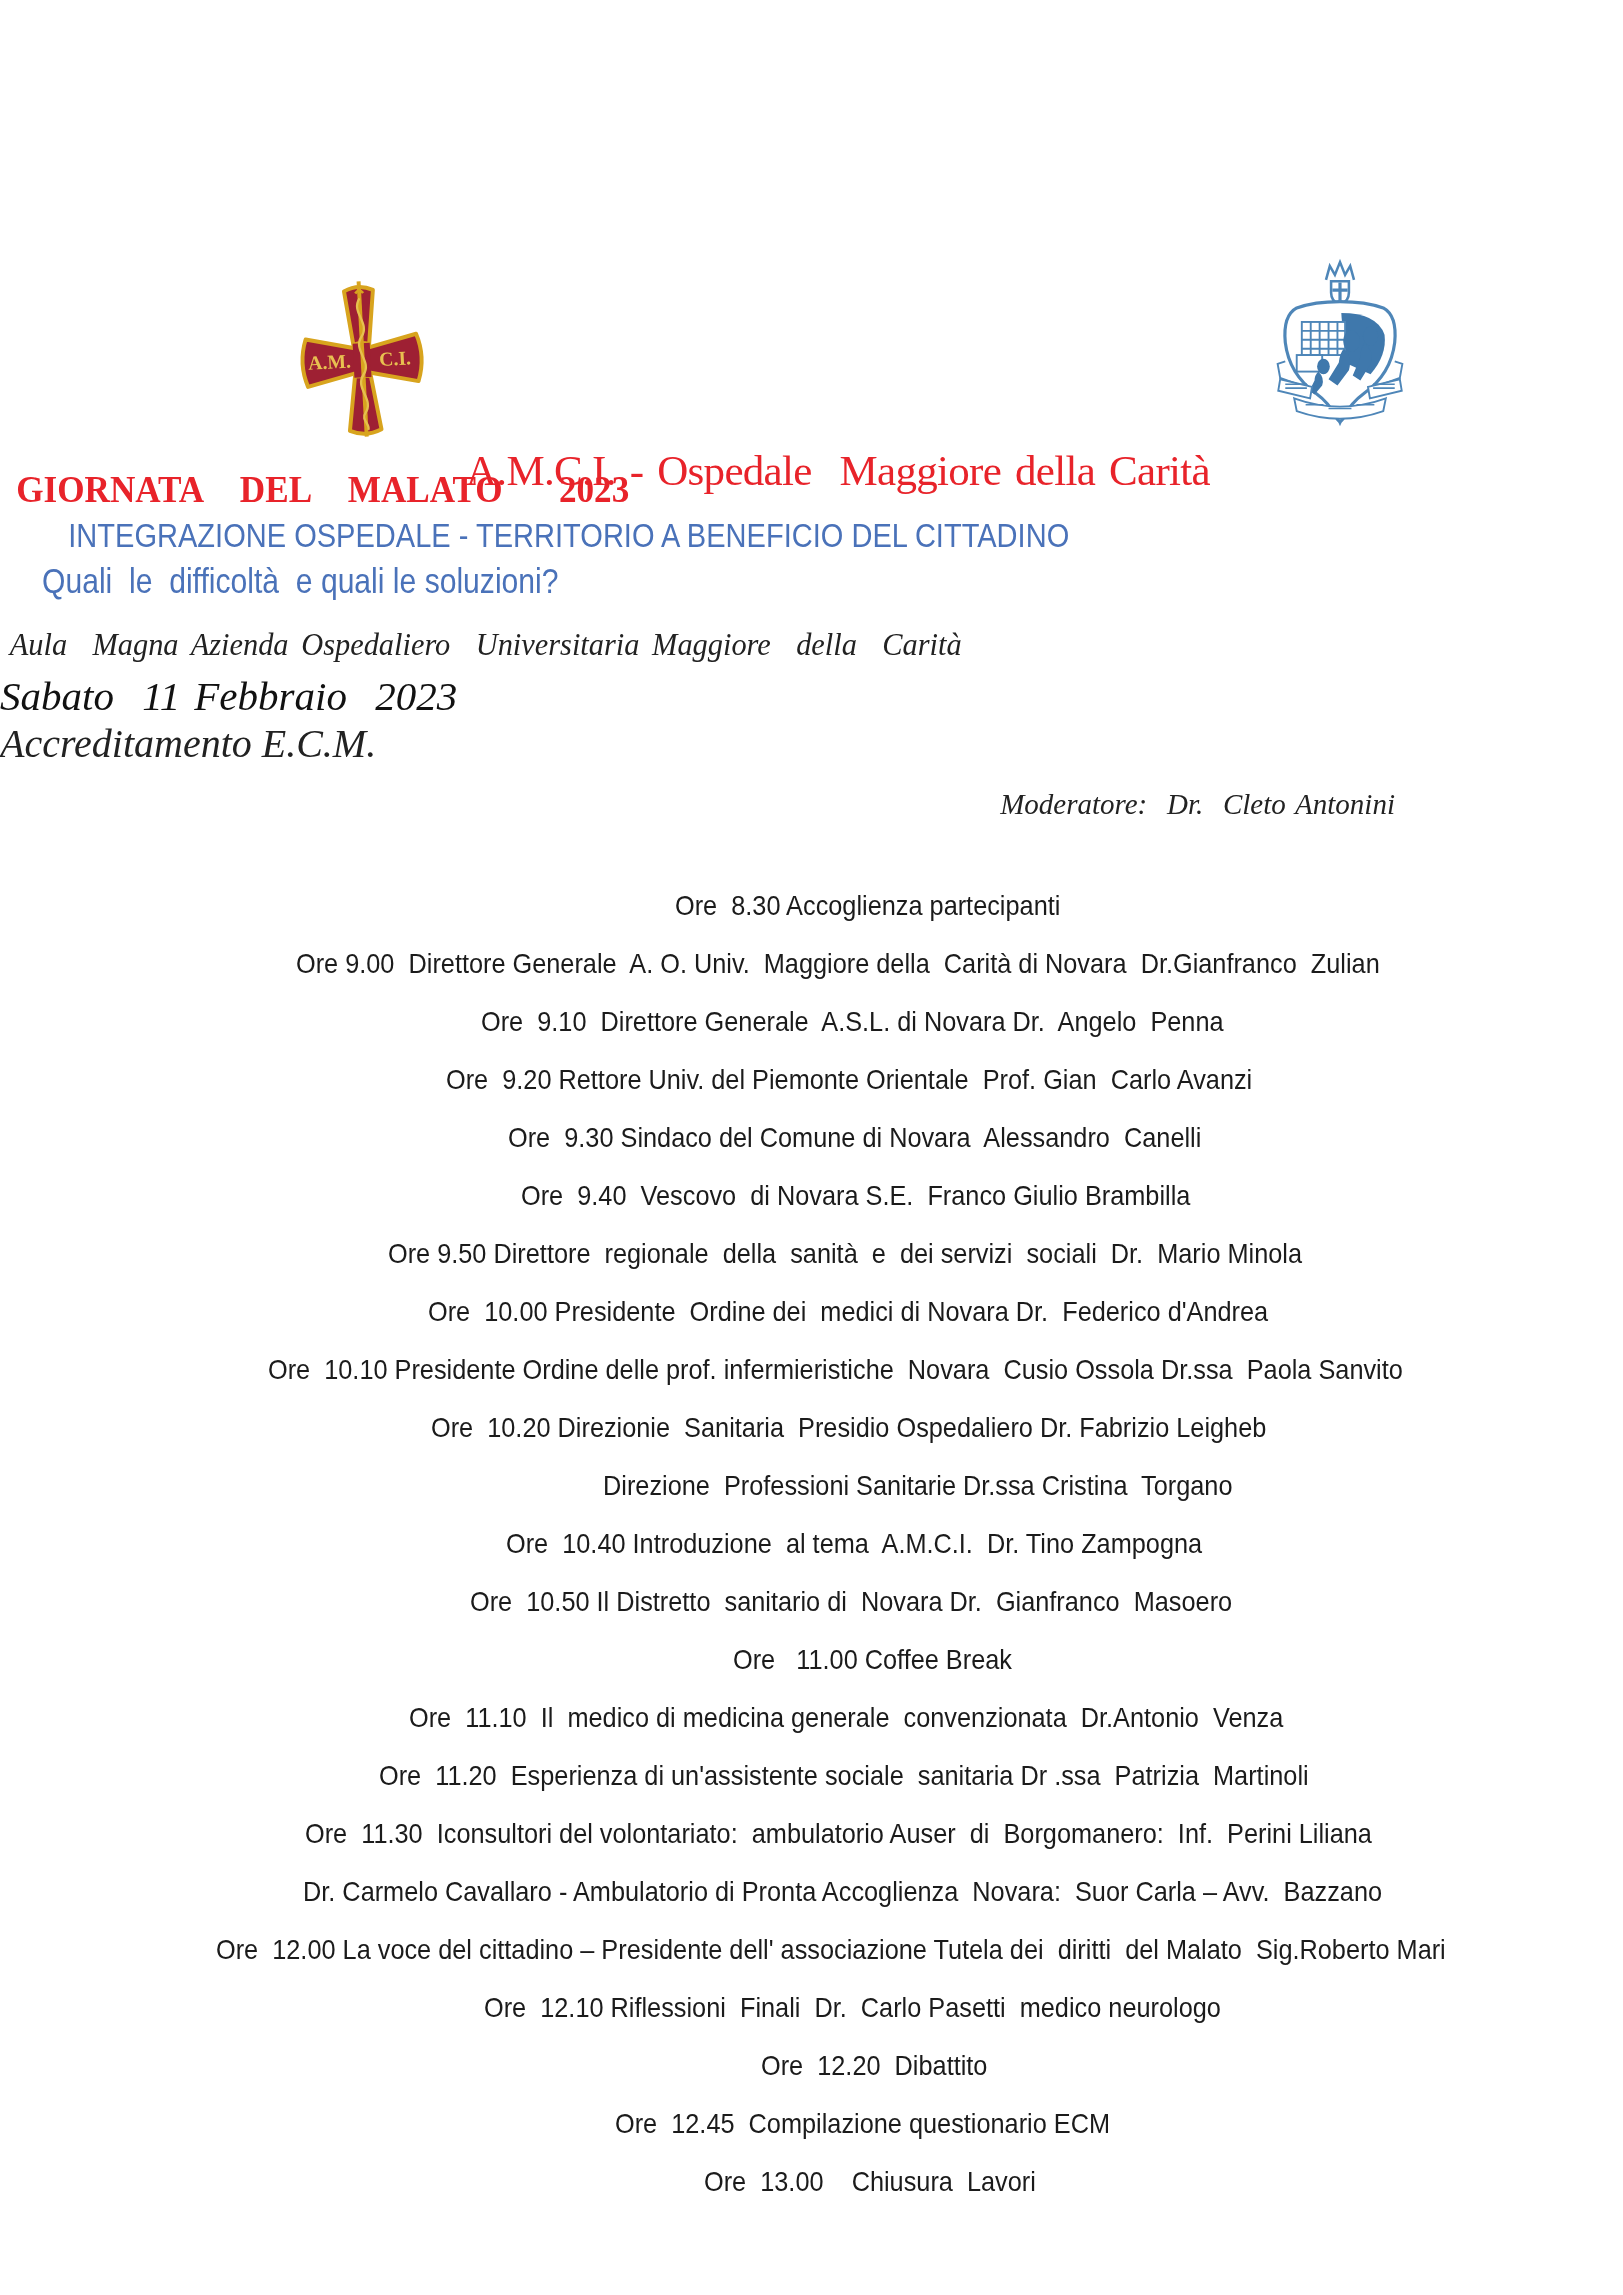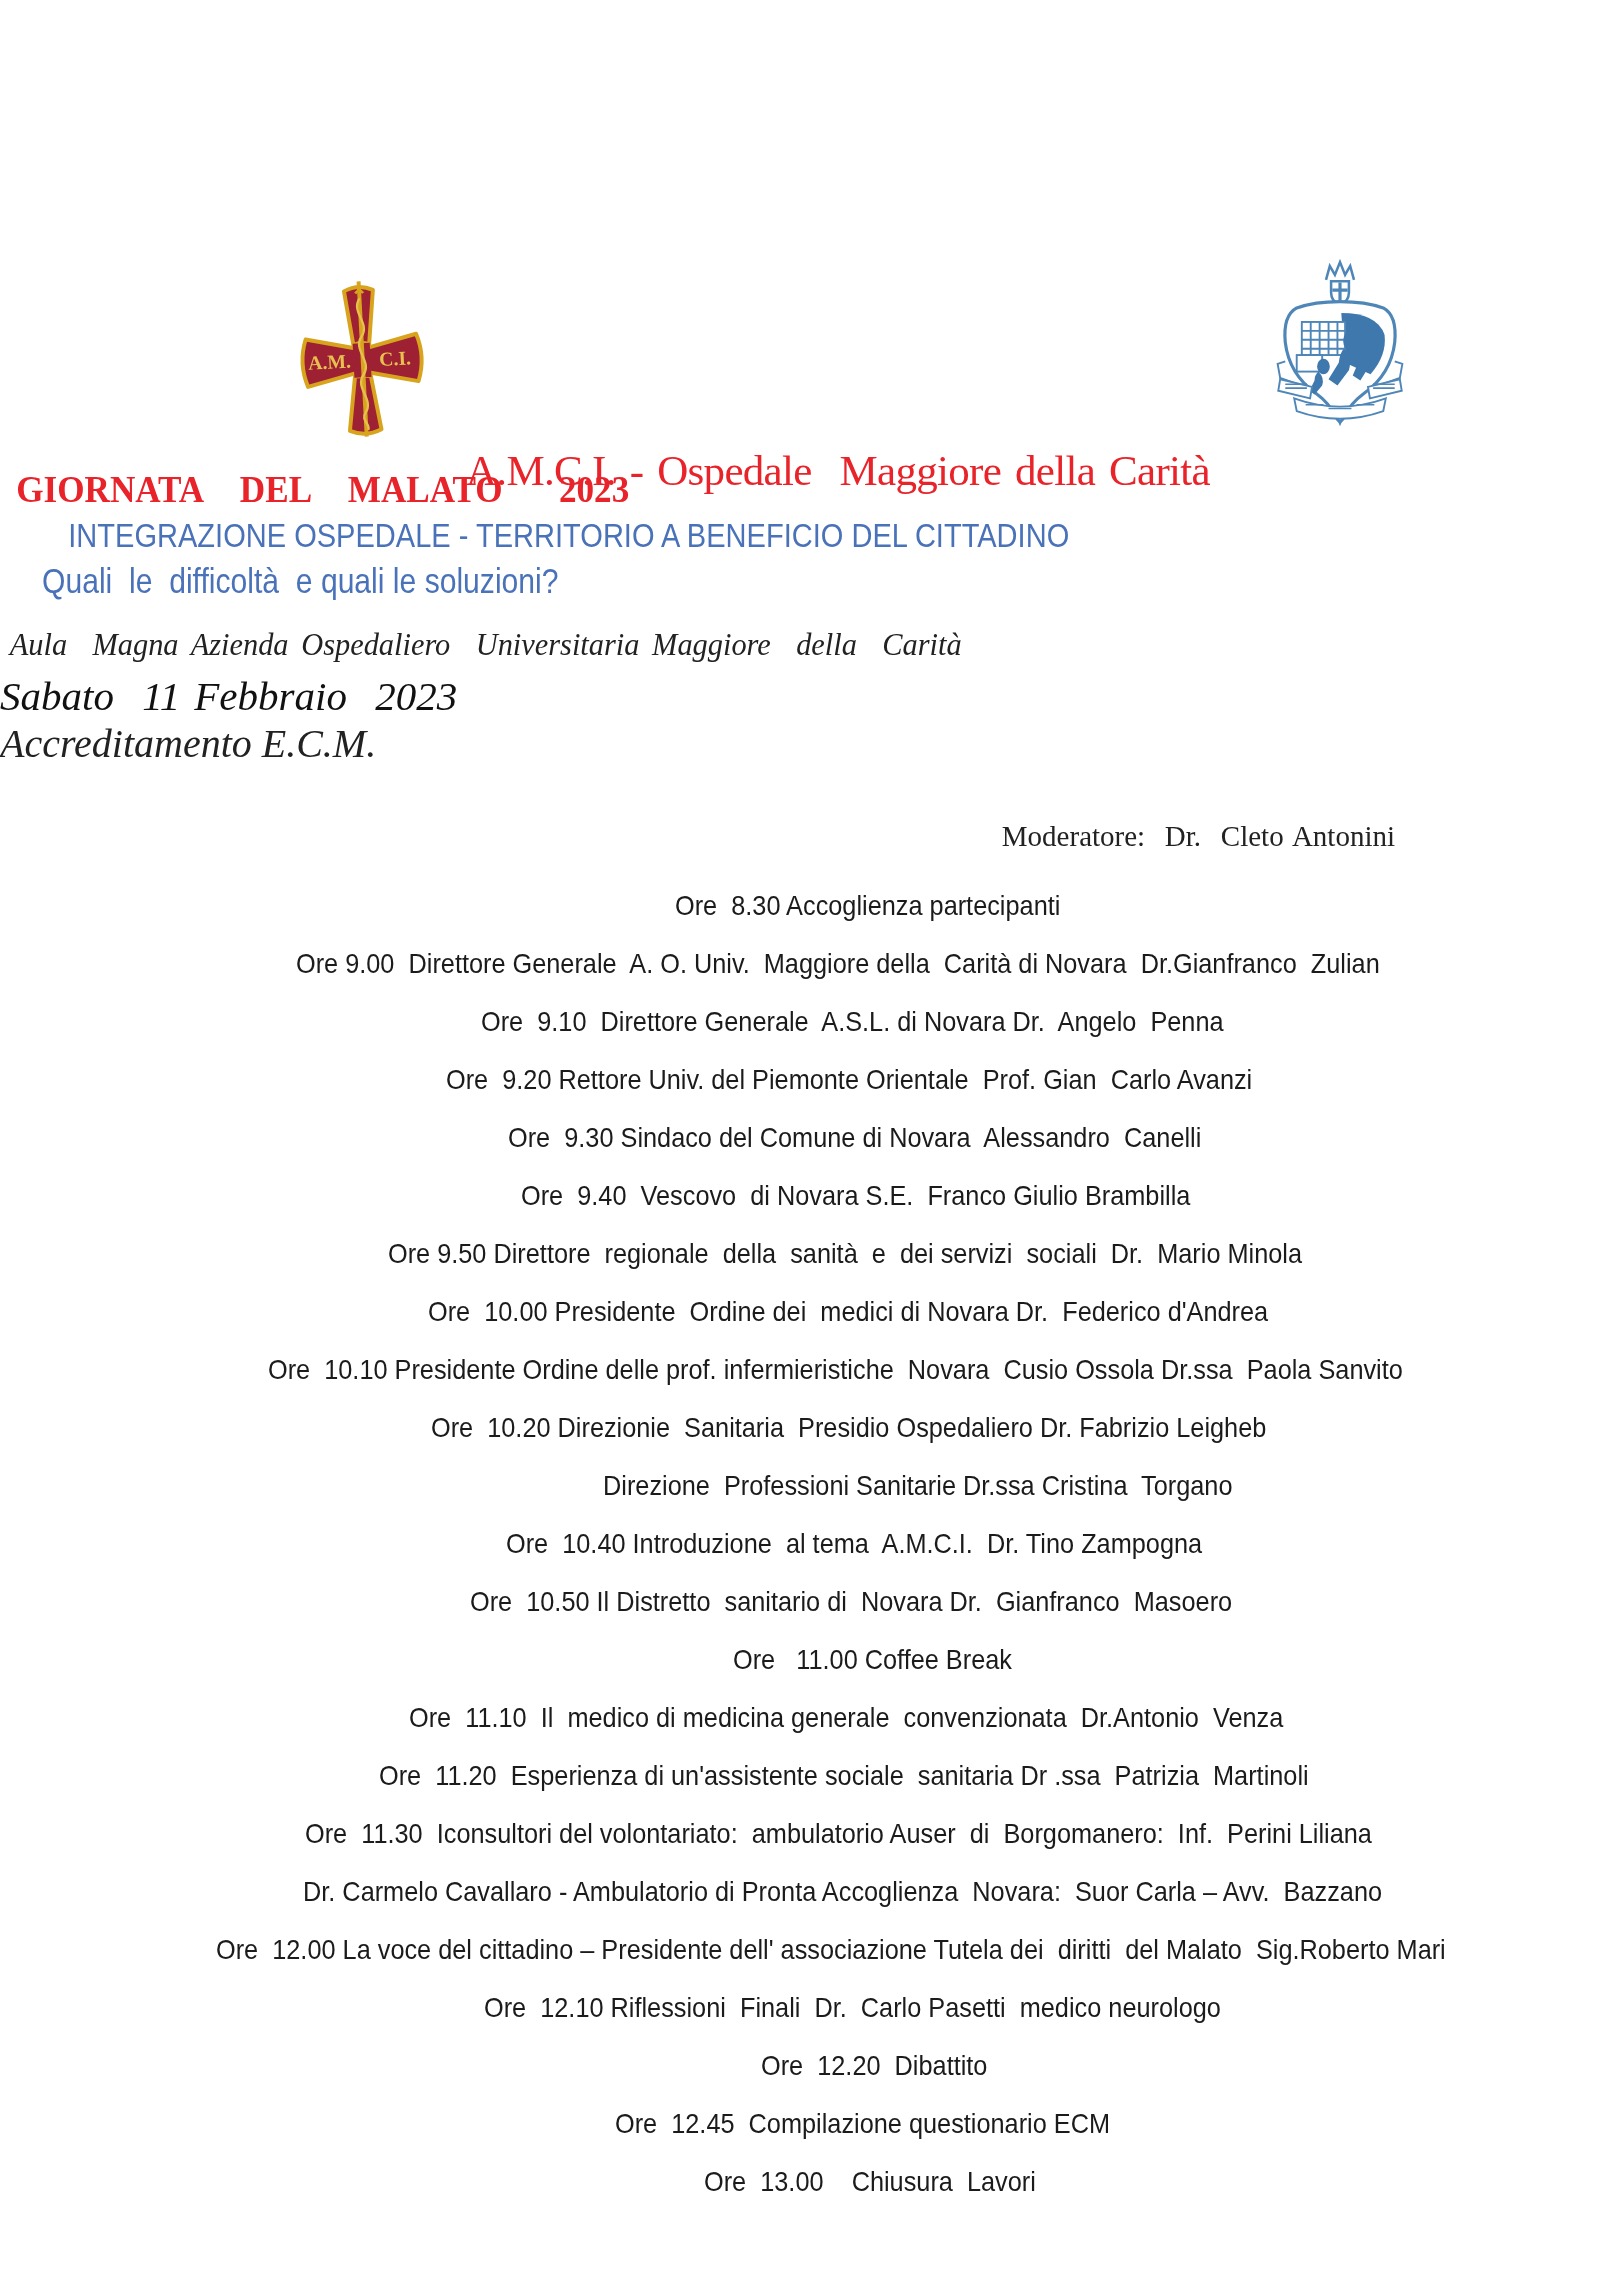--- a/index.html
+++ b/index.html
@@ -34,22 +34,22 @@
     font-size:31px;color:#222;word-spacing:5.2px;}
   .venue>span{transform:scaleX(0.98);transform-origin:center;}
   .date-line{top:672px;
     font-family:"Liberation Serif", serif;font-style:italic;
     font-size:41px;color:#111;word-spacing:3.9px;}
   .accreditation{top:720px;
     font-family:"Liberation Serif", serif;font-style:italic;
     font-size:40px;color:#222;}
   .moderator{
     position:absolute;right:229px;top:788px;
-    font-family:"Liberation Serif", serif;
-    font-size:29px;color:#222;white-space:pre;word-spacing:2.6px;margin-top:32px;}
+    font-family:"Liberation Serif", serif;font-style:italic;
+    font-size:29px;color:#222;white-space:pre;word-spacing:2.6px;}
   
   #schedule{position:absolute;left:152px;top:877px;width:1465px;text-align:center;}
   .sched-row{height:58px;line-height:58px;}
   .sched-text{
     display:inline-block;white-space:pre;
     font-size:27.5px;color:var(--text-black);
     transform:scaleX(0.92);transform-origin:0 50%;
     letter-spacing:0px;
   }
   .sched-row.indent-block{padding-left:121px;}

